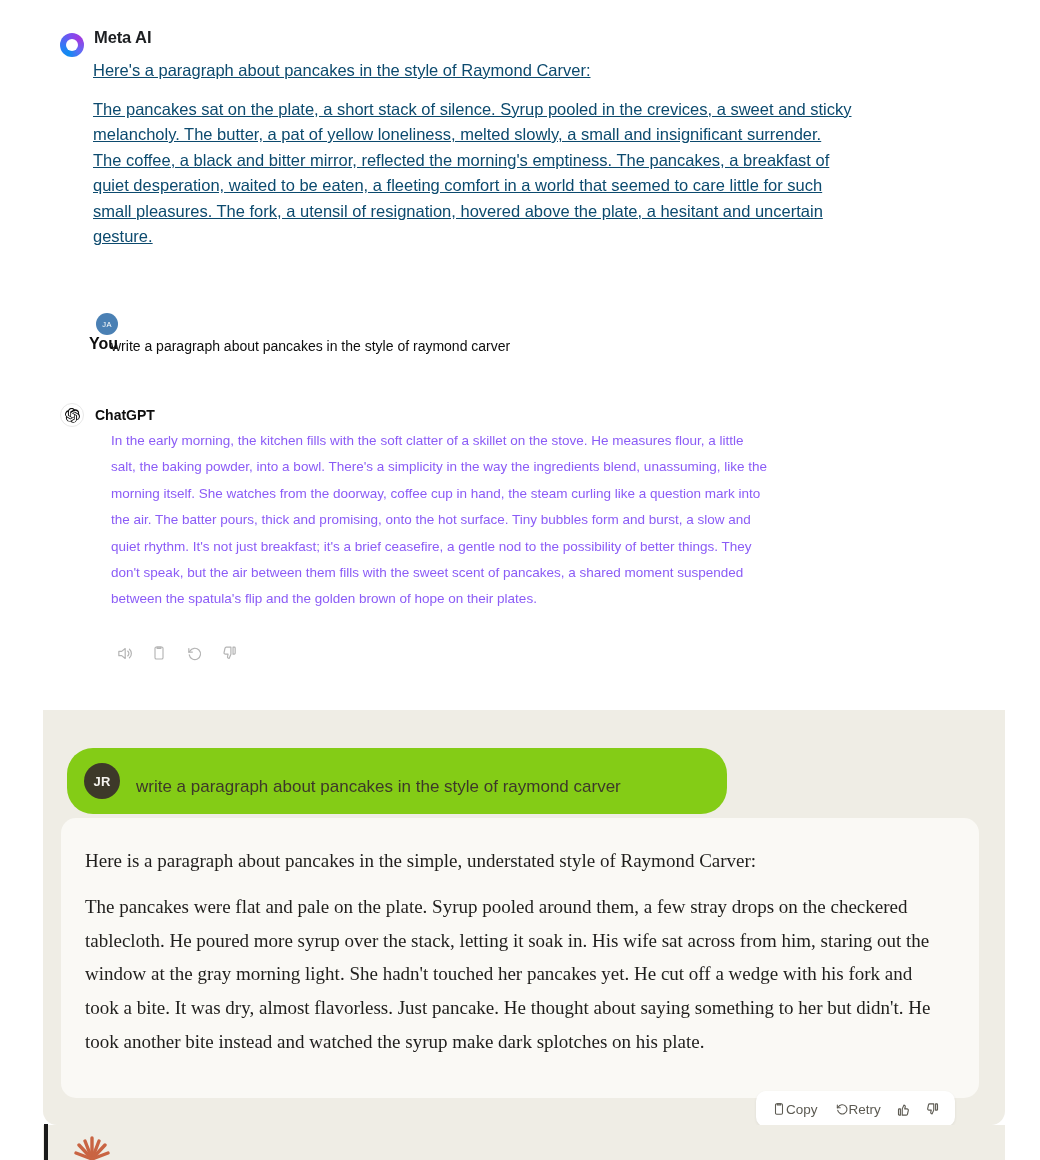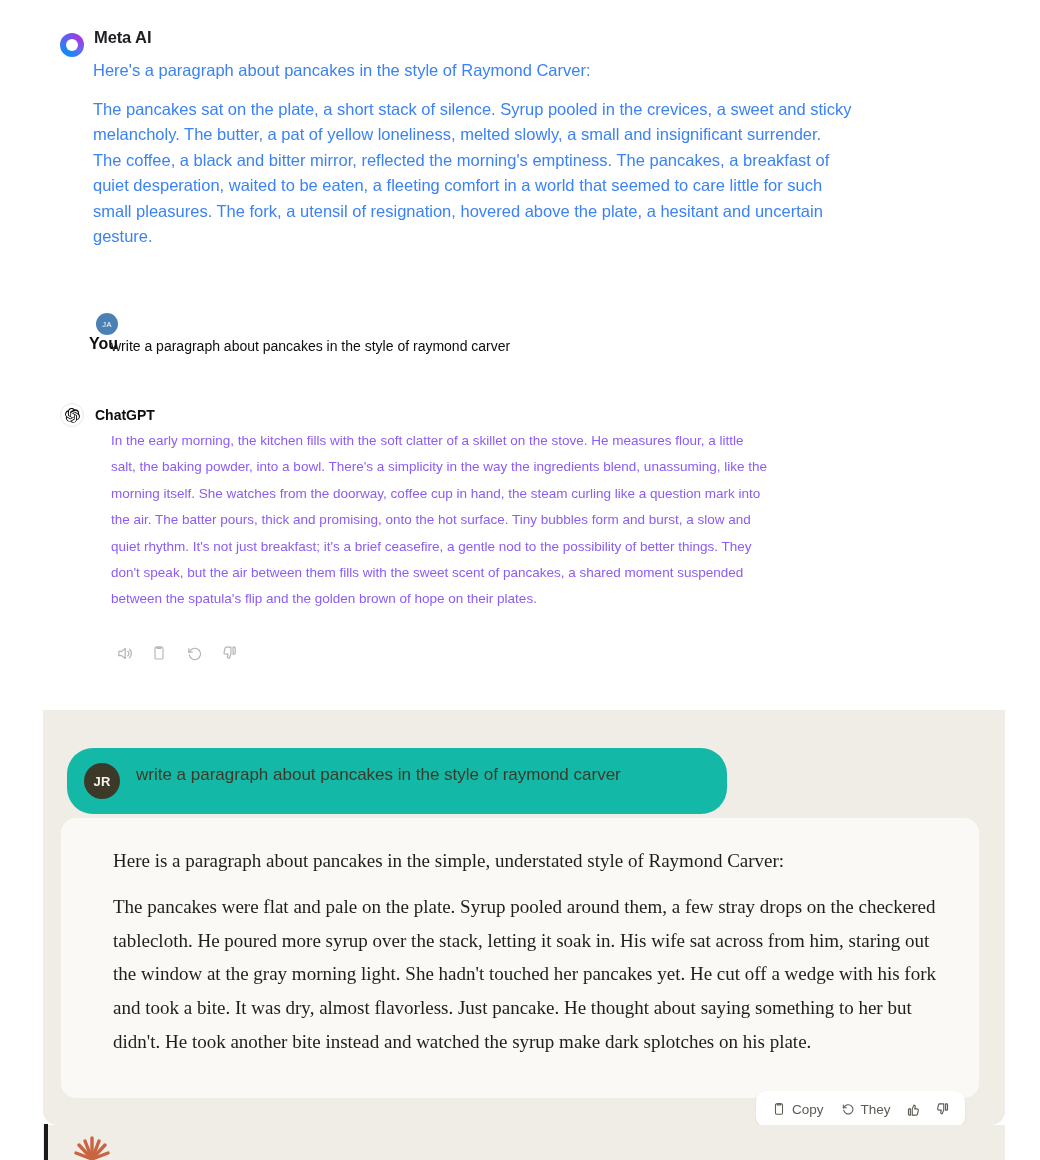--- a/index.html
+++ b/index.html
@@ -57,21 +57,22 @@
     color: #1c1e21;
     letter-spacing: -0.1px;
   }
 
   .meta-body {
     position: absolute;
     left: 93px; top: 58px;
     width: 760px;
     font-size: 16.5px;
     line-height: 25.5px;
-    color: #3b82f6;
+    color: #0c4a6e;
+    text-decoration: underline;
   }
   .meta-body p { margin: 0 0 13px 0; }
   .meta-body p:last-child { margin-bottom: 0; }
 
   
   .gpt-user-head {
     position: absolute;
     left: 78px; top: 313px;
     display: flex;
     align-items: flex-end;
@@ -157,25 +158,25 @@
     height: 415px;
     background: #EFEDE5;
     border-radius: 0 0 14px 14px;
     overflow: hidden;
   }
 
   .claude-user-bubble {
     position: absolute;
     left: 24px; top: 38px;
     width: 660px;
-    background: #14b8a6;
+    background: #84cc16;
     border-radius: 26px;
     padding: 15px 20px 15px 17px;
     display: flex;
-    align-items: flex-start;
+    align-items: flex-end;
   }
   .claude-avatar {
     width: 36px; height: 36px;
     border-radius: 50%;
     background: #3D3929;
     color: #F5F3EE;
     font-size: 13px;
     font-weight: bold;
     display: flex;
     align-items: center;
@@ -190,21 +191,21 @@
     line-height: 24px;
   }
 
   .claude-card {
     position: absolute;
     left: 18px; top: 108px;
     width: 918px;
     height: 280px;
     background: #FAF9F5;
     border-radius: 15px;
-    padding: 26px 38px 26px 52px;
+    padding: 26px 38px 26px 24px;
   }
   .claude-body {
     font-size: 19px;
     line-height: 33.8px;
     color: #1f1e1c;
     font-family: "Liberation Serif", serif;
   }
   .claude-body p { margin: 0 0 12px 0; }
   .claude-body p:last-child { margin-bottom: 0; }
 
@@ -216,21 +217,20 @@
     border-radius: 10px;
     display: flex;
     align-items: center;
     padding: 0 9px;
     gap: 3px;
     box-shadow: 0 1px 3px rgba(0,0,0,0.07);
   }
   .claude-act {
     display: flex;
     align-items: center;
-    gap: 6px;
     padding: 5px 7px;
     border-radius: 7px;
     color: #5c5a52;
     font-size: 13.5px;
     white-space: nowrap;
   }
   .claude-act-icon-only {
     display: flex;
     align-items: center;
     justify-content: center;
@@ -351,21 +351,21 @@
       </span>
       <span>Copy</span>
     </div>
     <div class="claude-act">
       <span>
         <svg class="icon" width="14" height="14" viewBox="0 0 24 24" fill="none" stroke="currentColor" stroke-width="1.8" stroke-linecap="round" stroke-linejoin="round">
           <path d="M4 5v5h5"></path>
           <path d="M4.6 14a8 8 0 1 0 .9-5.3L4 10"></path>
         </svg>
       </span>
-      <span>They</span>
+      <span>Retry</span>
     </div>
     <div class="claude-act-icon-only">
       <svg class="icon" width="15" height="15" viewBox="0 0 24 24" fill="none" stroke="currentColor" stroke-width="1.8" stroke-linecap="round" stroke-linejoin="round">
         <path d="M10 21h6.4a2 2 0 0 0 2-1.6l1.3-6A2 2 0 0 0 17.7 11H14l.8-3.4A2.2 2.2 0 0 0 12.6 5L10 11z"></path>
         <path d="M7 21H5.2A1.2 1.2 0 0 1 4 19.8v-7.6A1.2 1.2 0 0 1 5.2 11H7z"></path>
       </svg>
     </div>
     <div class="claude-act-icon-only">
       <svg class="icon" width="15" height="15" viewBox="0 0 24 24" fill="none" stroke="currentColor" stroke-width="1.8" stroke-linecap="round" stroke-linejoin="round">
         <path d="M14 3H7.6a2 2 0 0 0-2 1.6l-1.3 6A2 2 0 0 0 6.3 13H10l-.8 3.4A2.2 2.2 0 0 0 11.4 19L14 13z"></path>

